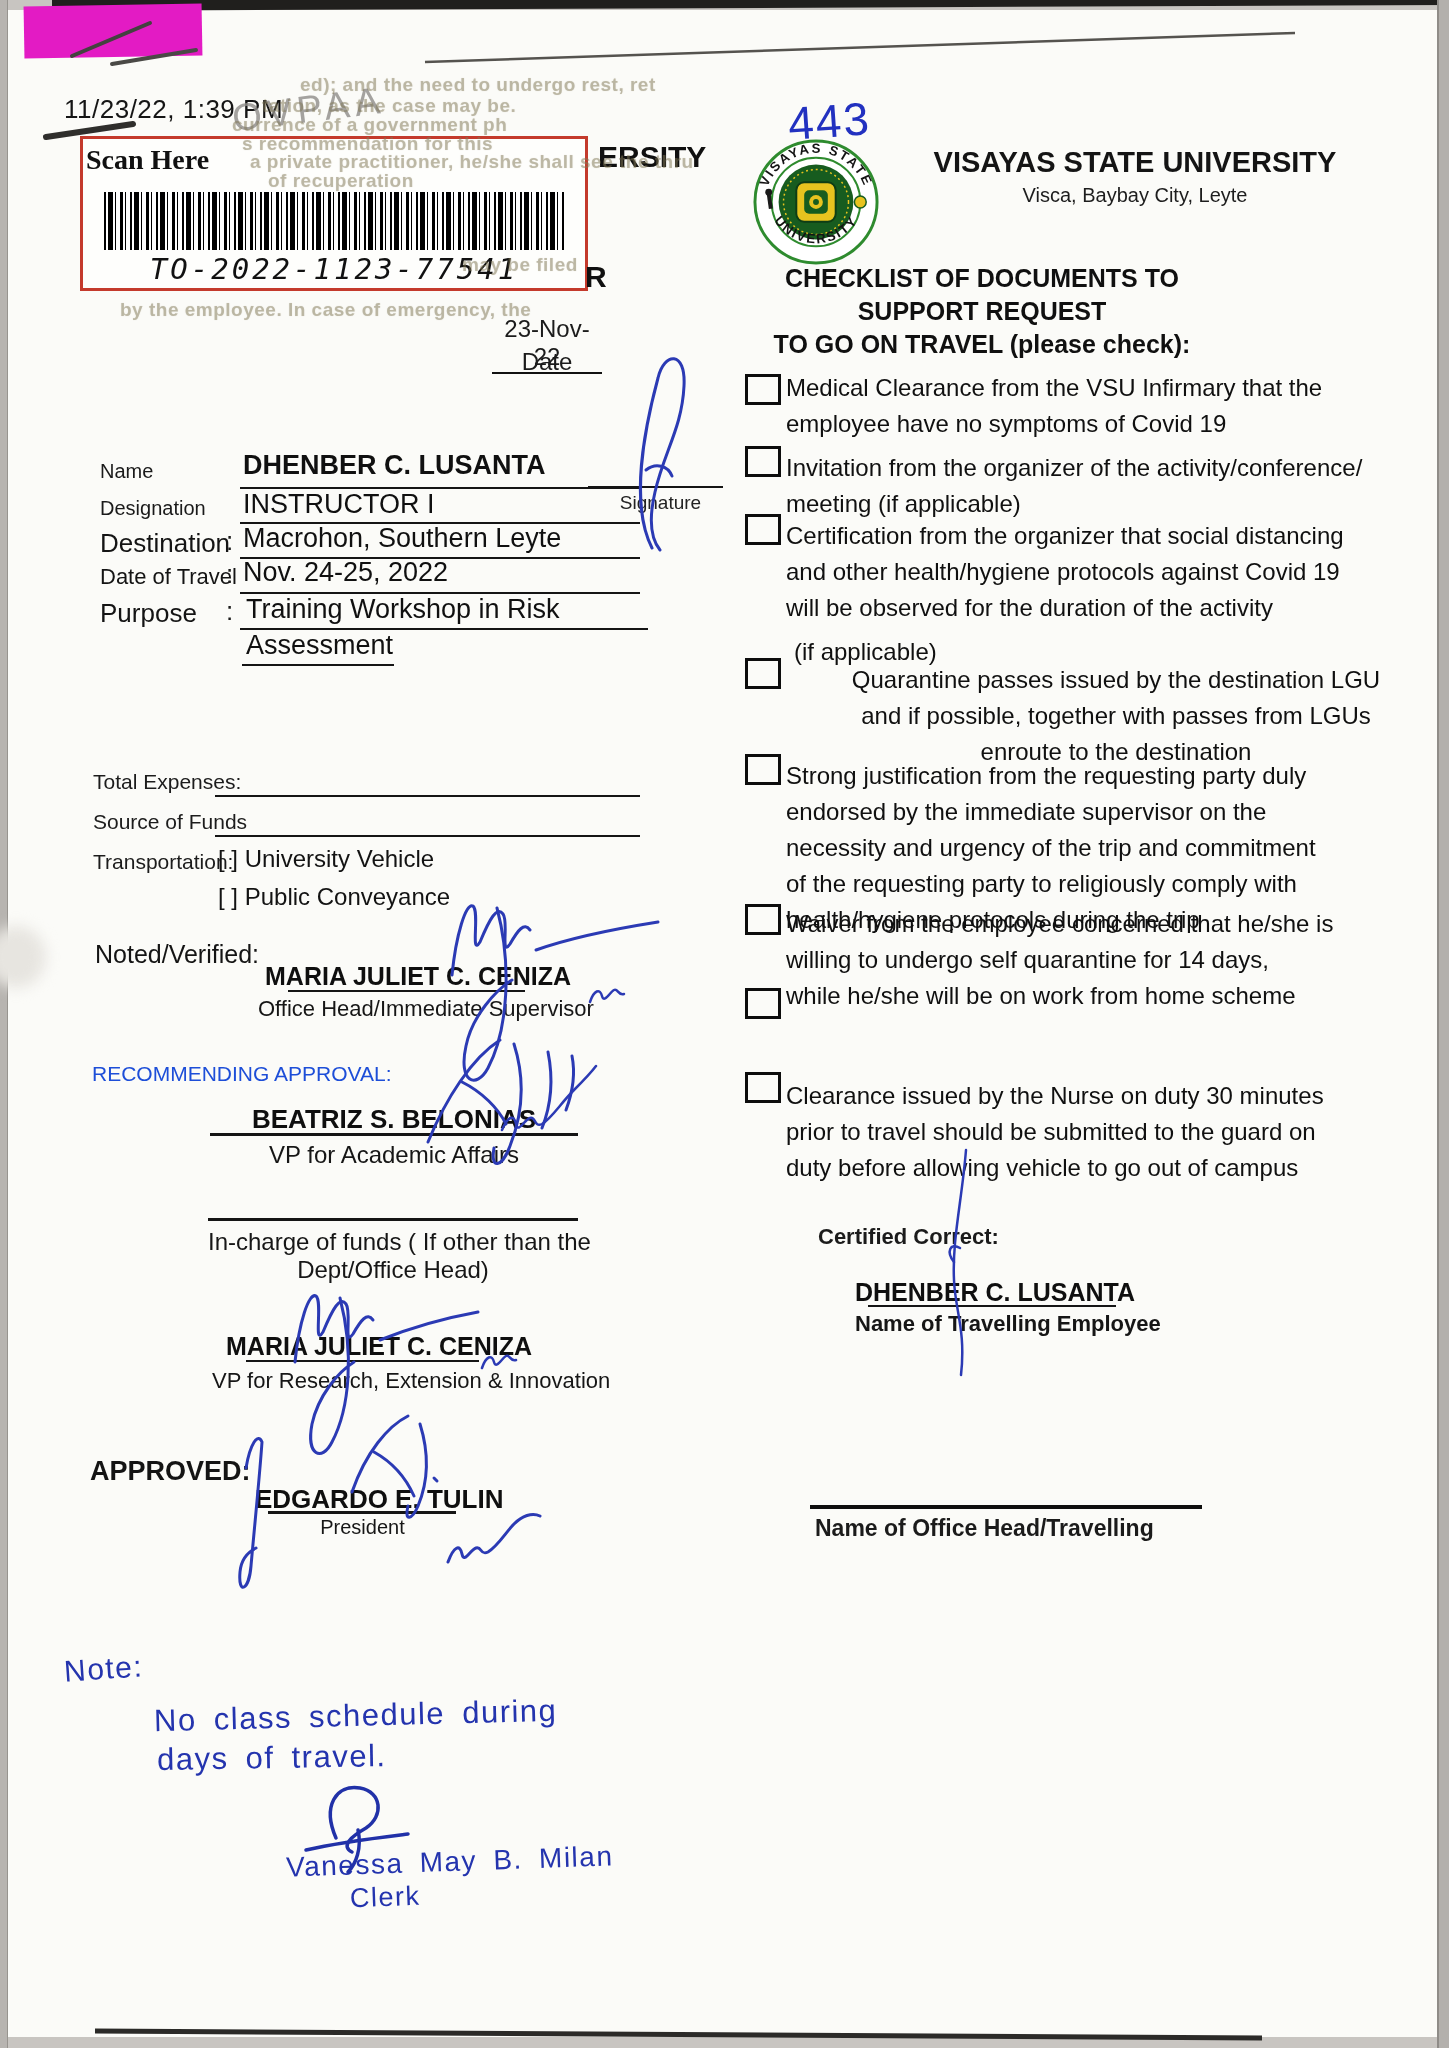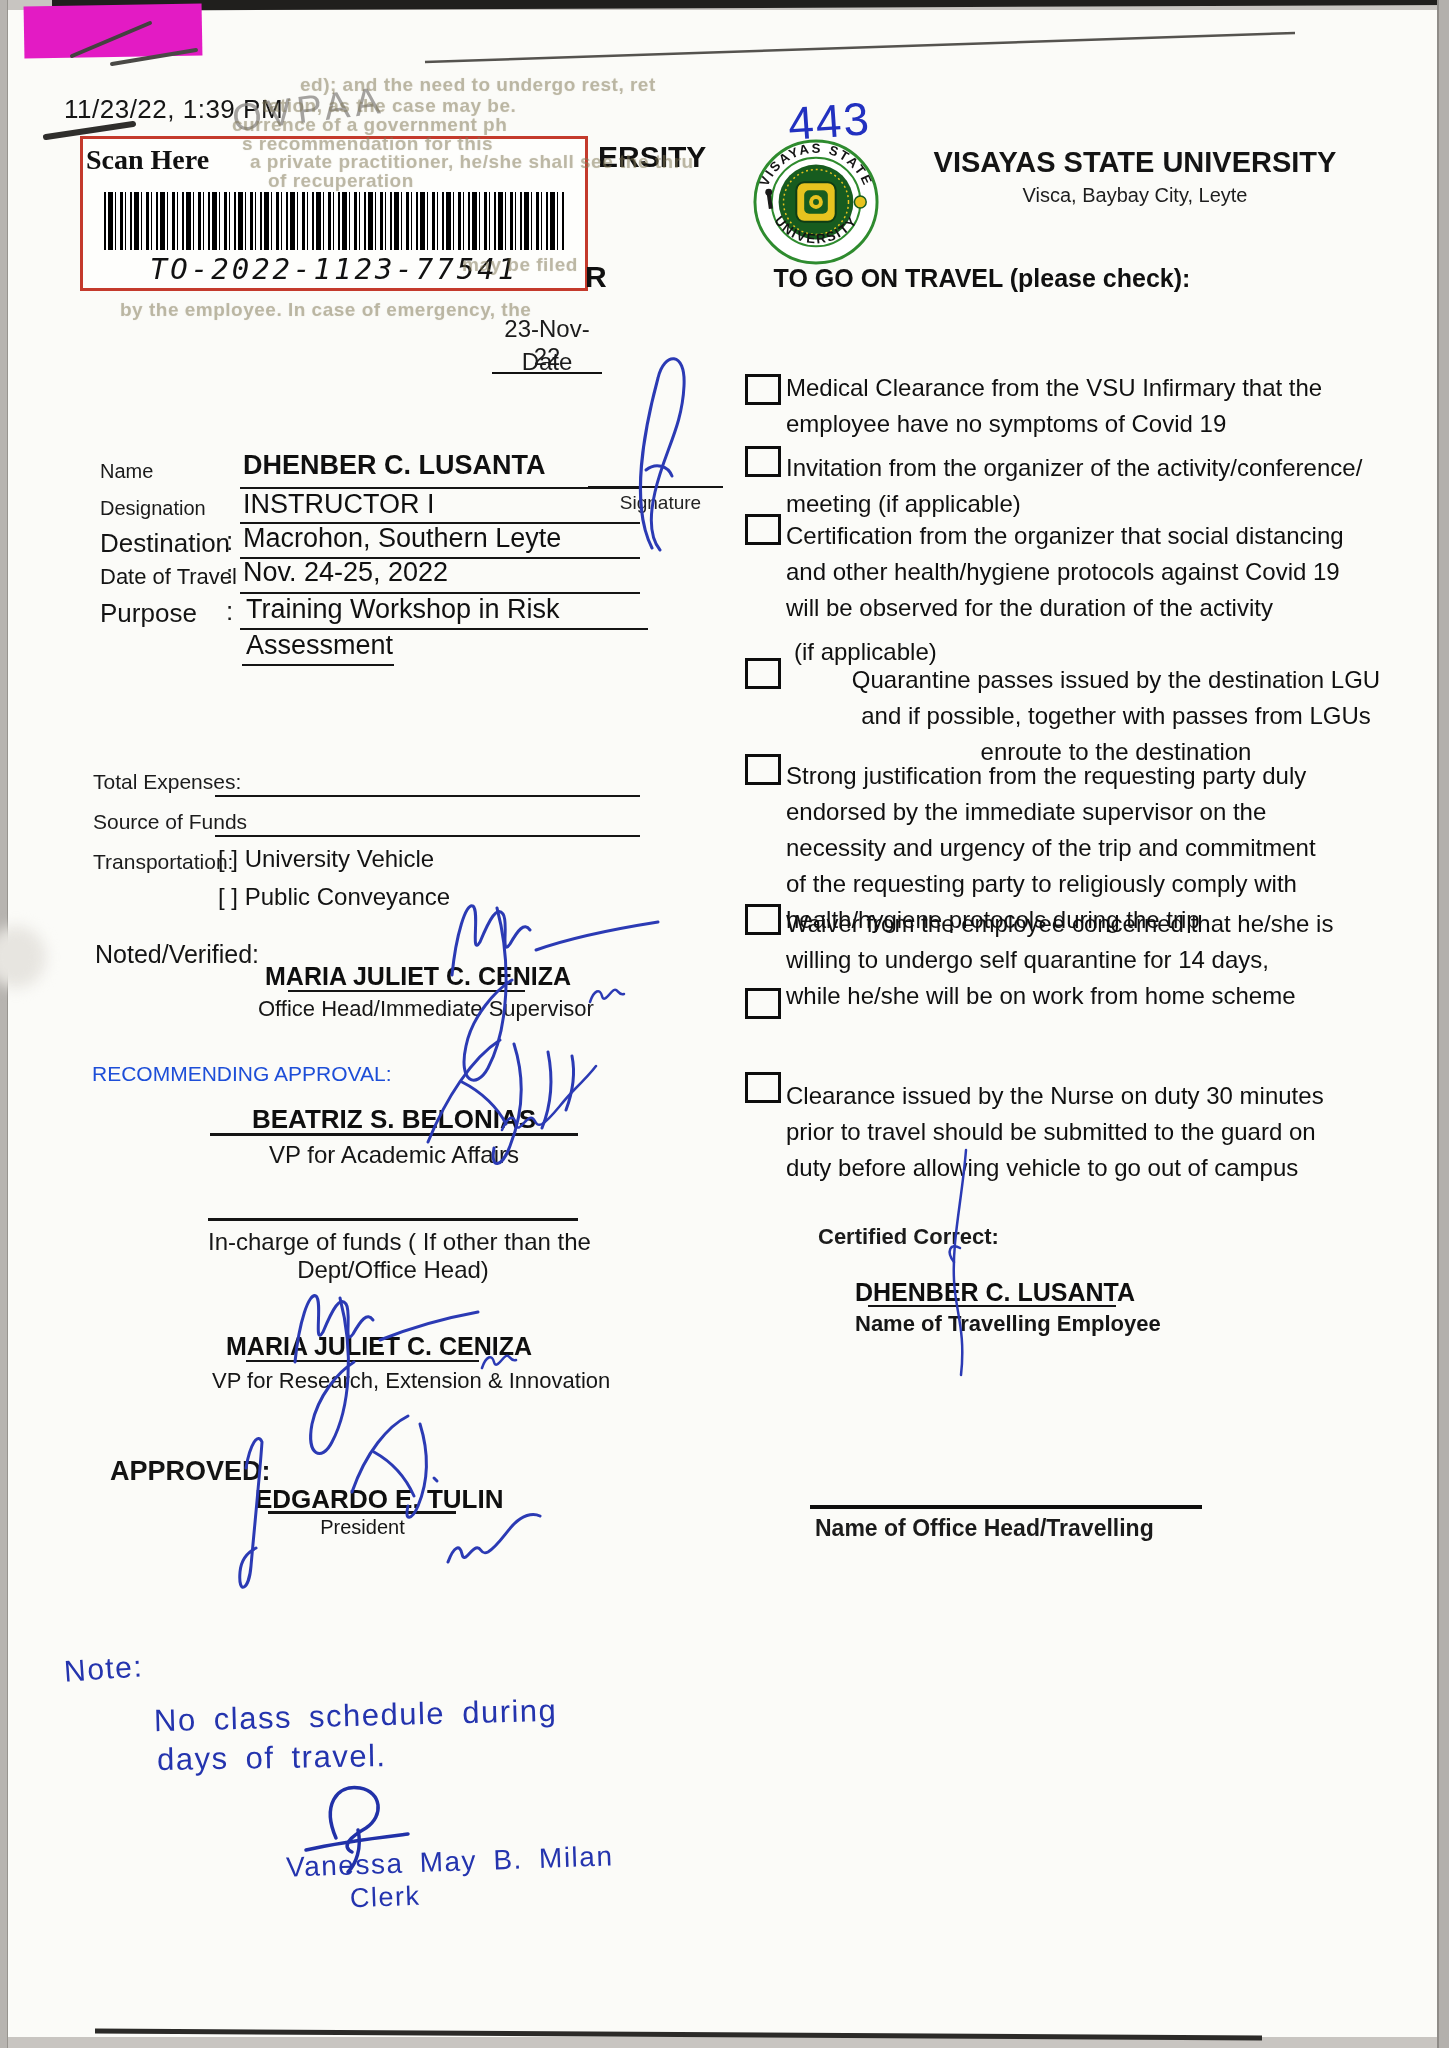--- a/index.html
+++ b/index.html
@@ -133,20 +133,21 @@
     </text>
     <text font-size="13.5" font-weight="bold" fill="#141414" letter-spacing="2" font-family="Liberation Sans, sans-serif">
       <textPath href="#arcB" startOffset="50%" text-anchor="middle">UNIVERSITY</textPath>
     </text>
   </svg>
 
   <div class="abs univ-name">VISAYAS STATE UNIVERSITY</div>
   <div class="abs univ-addr">Visca, Baybay City, Leyte</div>
 
   <div class="abs chk-title">
+    <div>CHECKLIST OF DOCUMENTS TO SUPPORT REQUEST</div>
     <div>TO GO ON TRAVEL (please check):</div>
   </div>
 
   <div class="abs date-val">23-Nov-22</div>
   <div class="abs date-lbl">Date</div>
 
   <div class="abs flabel-sm" style="left:100px;top:460px;">Name</div>
   <div class="abs fval bold" style="left:243px;top:450px;">DHENBER C. LUSANTA</div>
   <div class="abs uline" style="left:240px;top:487px;width:400px;"></div>
 
@@ -193,21 +194,21 @@
   <div class="abs role-line" style="left:210px;top:1141px;width:368px;font-size:24px;">VP for Academic Affairs</div>
 
   <div class="abs uline" style="left:208px;top:1218px;width:370px;height:3px;"></div>
   <div class="abs role-line" style="left:208px;top:1228px;width:370px;font-size:24px;">In-charge of funds ( If other than the</div>
   <div class="abs role-line" style="left:208px;top:1256px;width:370px;font-size:24px;">Dept/Office Head)</div>
 
   <div class="abs name-line" style="left:226px;top:1332px;width:272px;">MARIA JULIET C. CENIZA</div>
   <div class="abs uline" style="left:246px;top:1360px;width:233px;"></div>
   <div class="abs role-line" style="left:212px;top:1368px;width:312px;">VP for Research, Extension &amp; Innovation</div>
 
-  <div class="abs sec-lbl bold" style="left:90px;top:1456px;font-size:27px;margin-left:20px;">APPROVED:</div>
+  <div class="abs sec-lbl bold" style="left:90px;top:1456px;font-size:27px;">APPROVED:</div>
   <div class="abs name-line" style="left:255px;top:1484px;width:215px;font-size:26px;">EDGARDO E. TULIN</div>
   <div class="abs uline" style="left:268px;top:1511px;width:188px;height:3px;"></div>
   <div class="abs role-line" style="left:290px;top:1516px;width:145px;font-size:20px;">President</div>
 
   <span class="cbx" style="left:745px;top:374px;"></span>
   <div class="chk-text" style="top:370px;">Medical Clearance from the VSU Infirmary that the
 employee have no symptoms of Covid 19</div>
 
   <span class="cbx" style="left:745px;top:446px;"></span>
   <div class="chk-text" style="top:450px;">Invitation from the organizer of the activity/conference/

